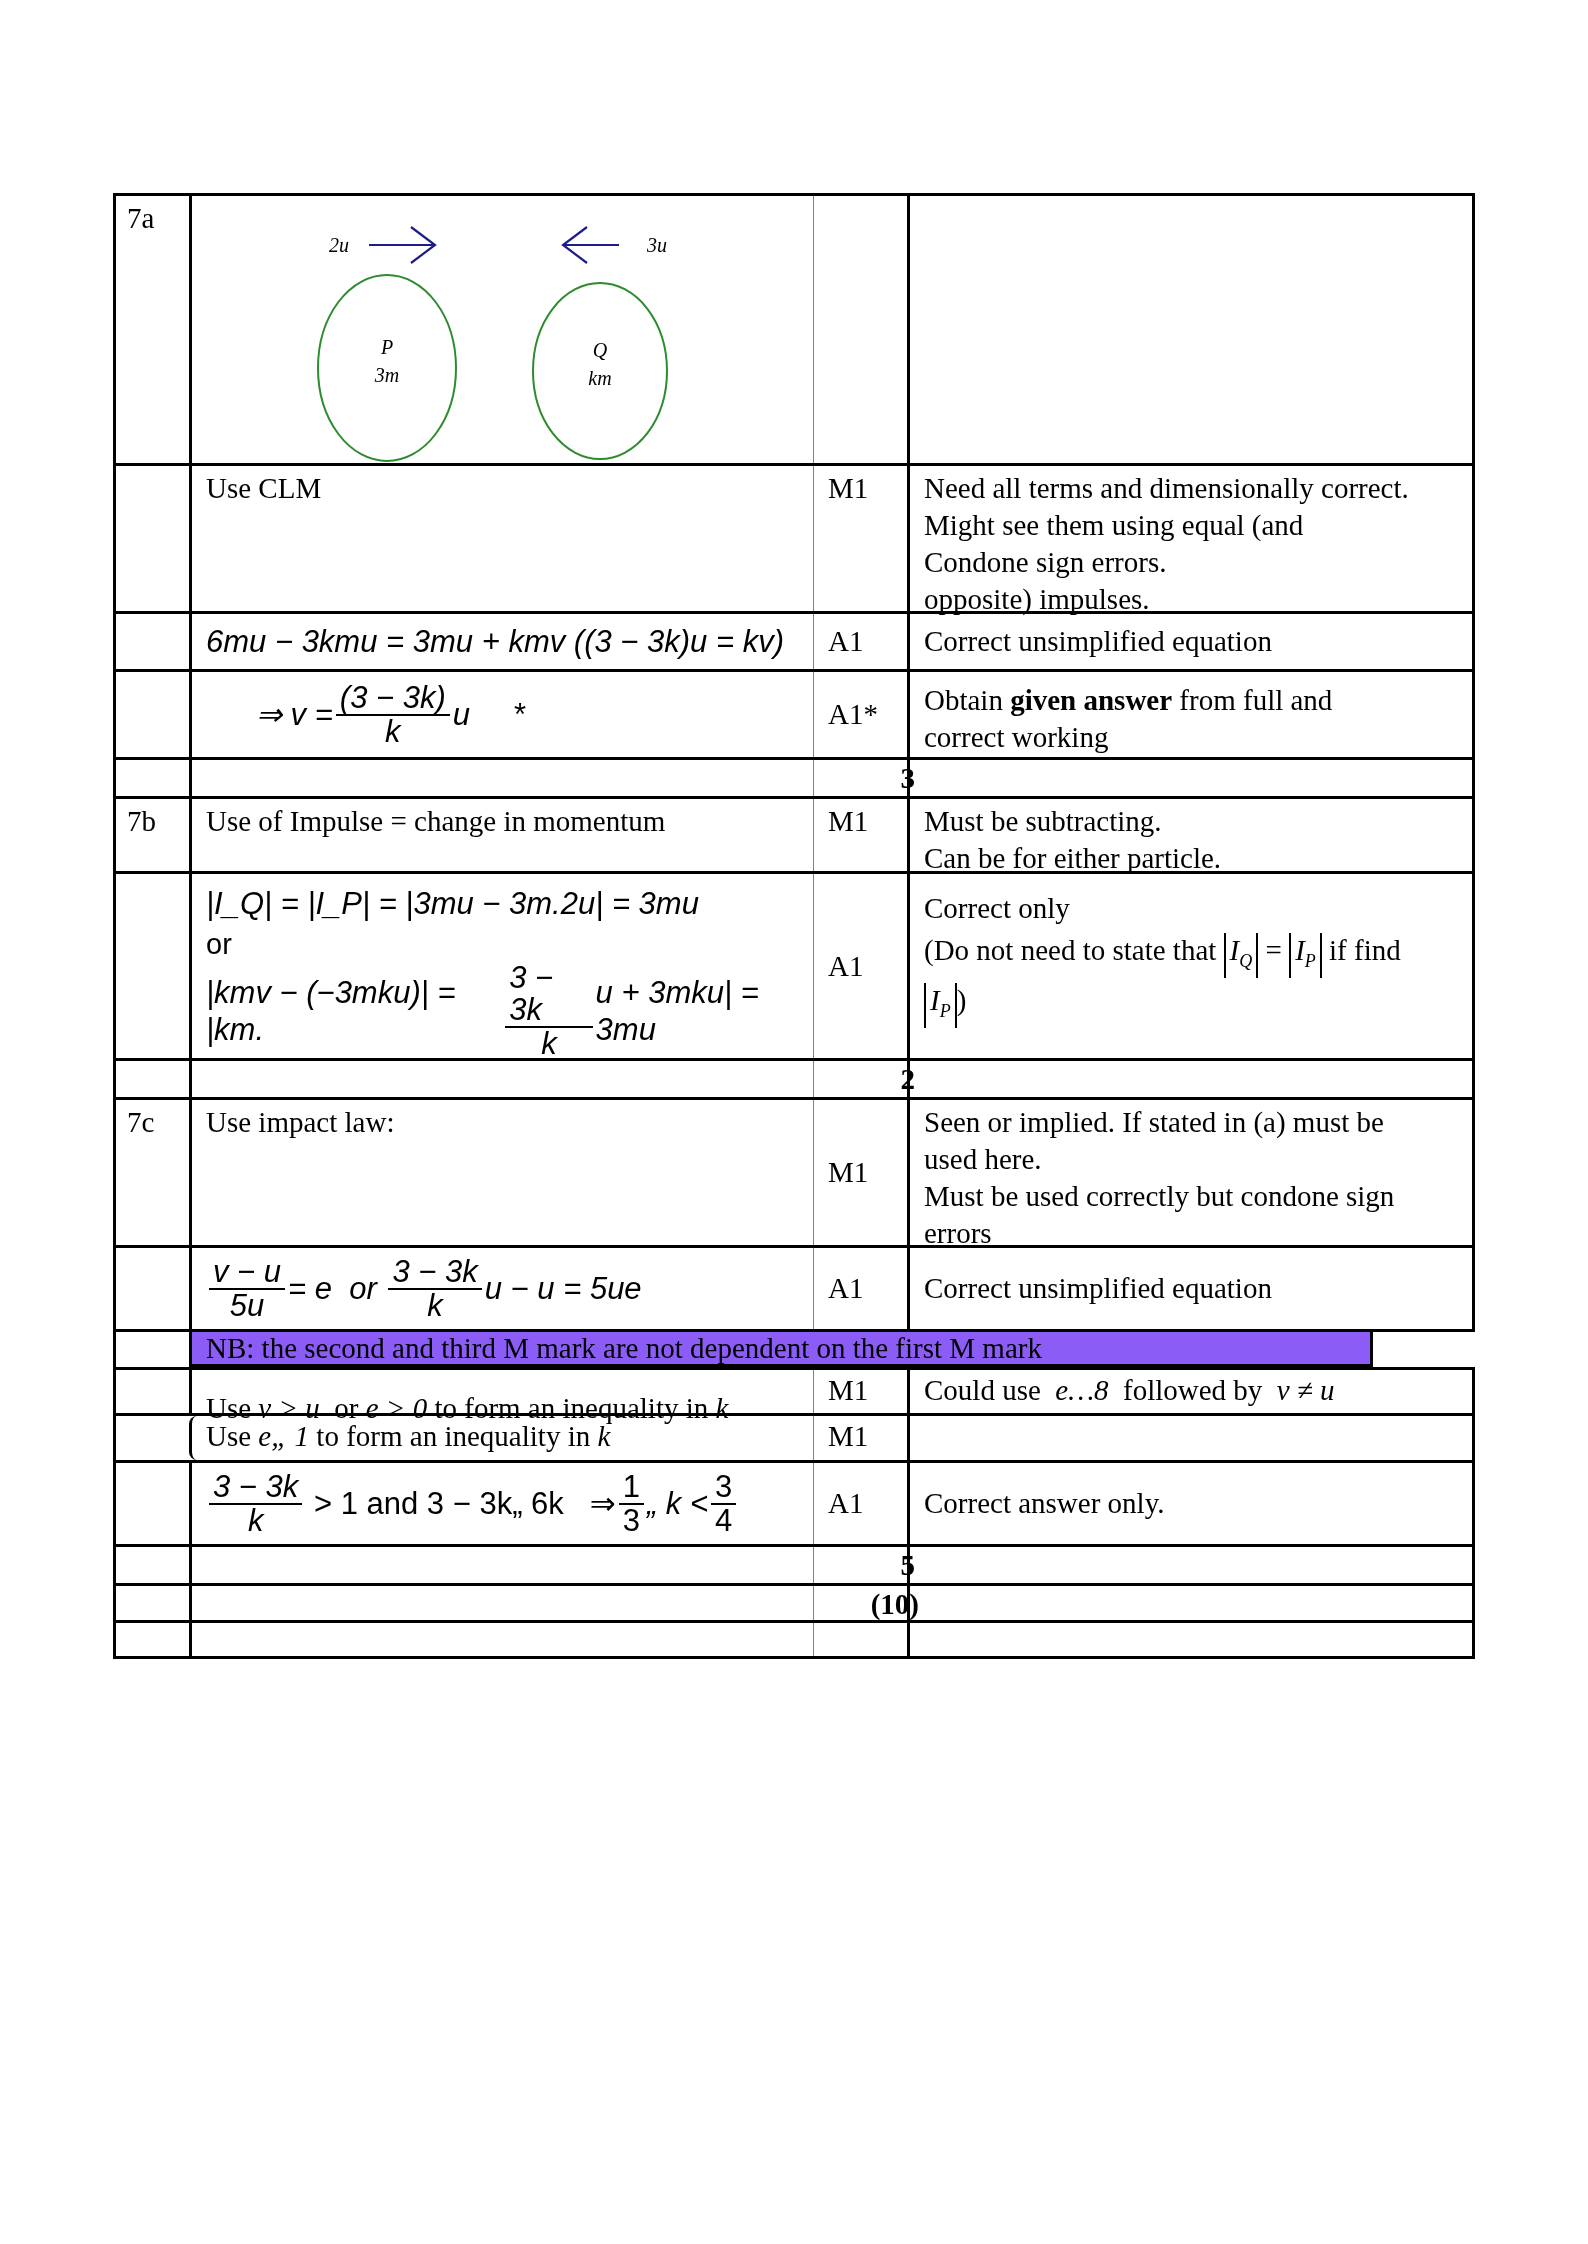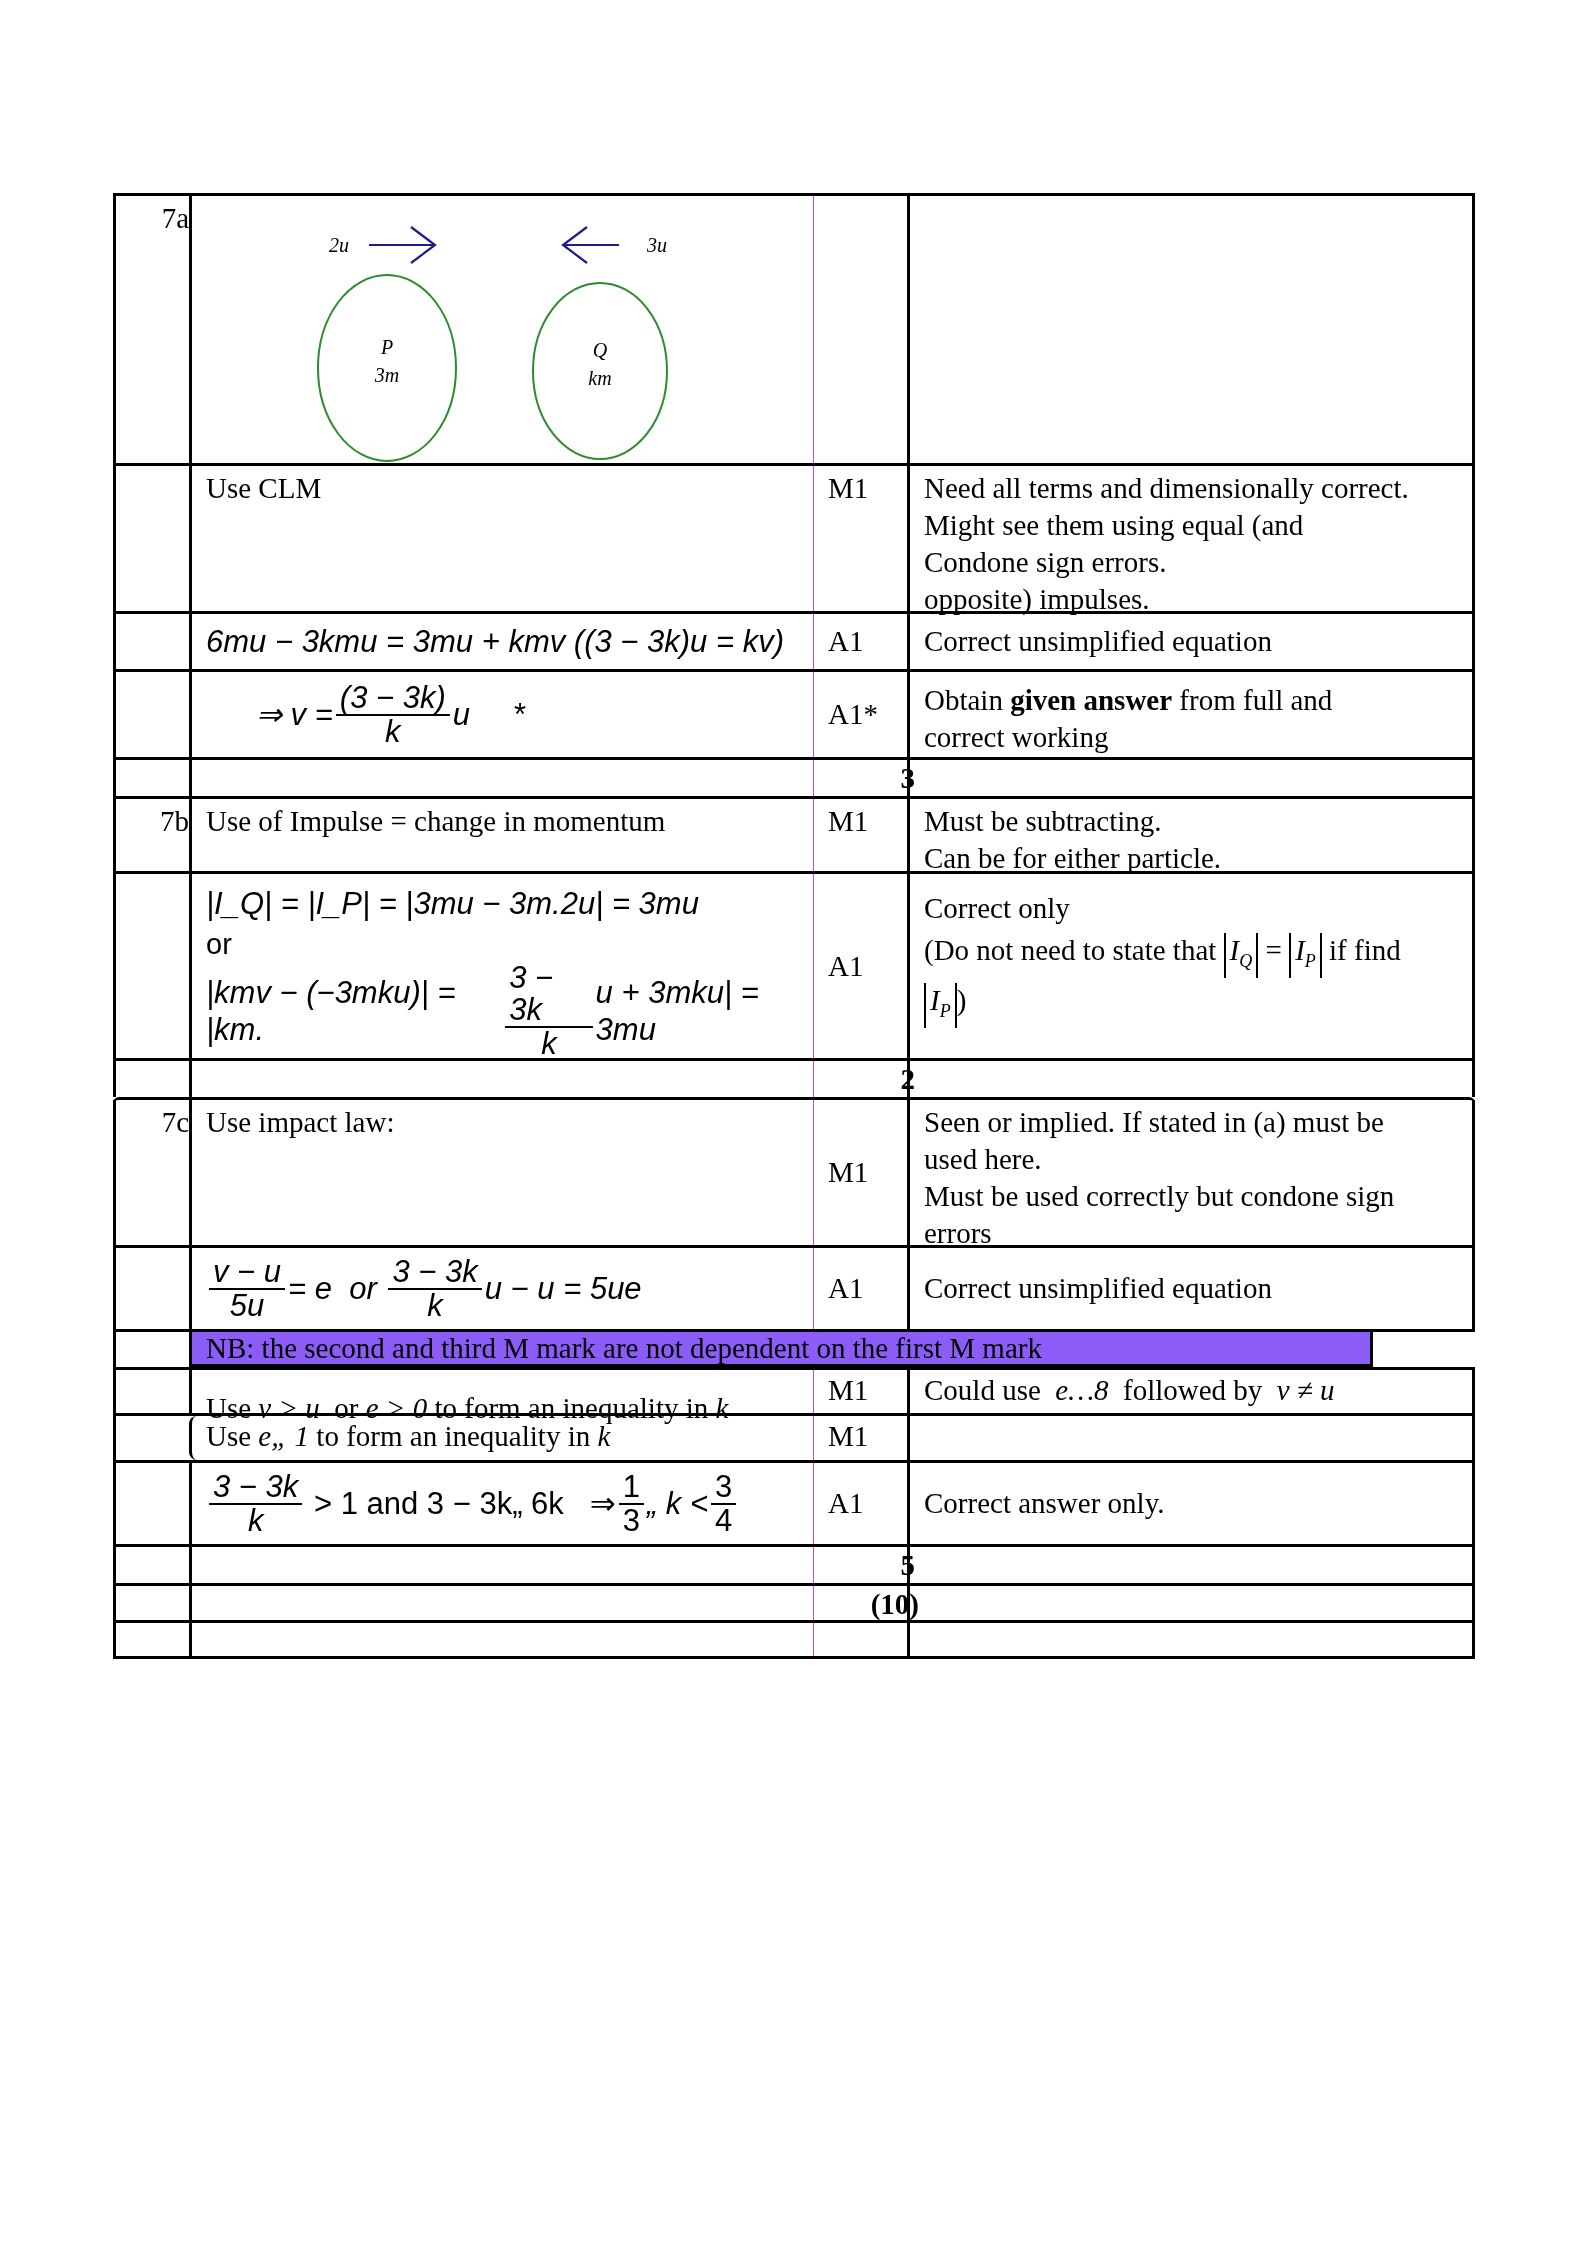--- a/index.html
+++ b/index.html
@@ -1,20 +1,20 @@
 <!DOCTYPE html>
 <html><head>
 <meta charset="utf-8">
 <style>
   html, body { margin:0; padding:0; background:#ffffff; }
   body { width:1588px; height:2244px; position:relative; font-family:"Liberation Serif", serif; color:#000; }
   .tbl { position:absolute; left:113px; top:193px; width:1362px; }
   .row { position:absolute; left:0; width:1362px; border-top:3px solid #000; box-sizing:border-box; }
   .cell { position:absolute; top:0; bottom:0; box-sizing:border-box; font-size:29px; line-height:37px; }
-  .c0 { left:0; width:76px; border-left:3px solid #000; padding:4px 0 0 11px;text-align:right; }
+  .c0 { left:0; width:76px; border-left:3px solid #000; padding:4px 0 0 11px; }
   .c1 { left:76px; width:624px; border-left:3px solid #000; padding:4px 0 0 14px; }
   .c2 { left:700px; width:114px; border-left:1px solid #ec4899; padding:4px 0 0 14px; }
   .c3 { left:794px; width:568px; border-left:3px solid #000; border-right:3px solid #000; padding:4px 0 0 14px; }
   .bottom { position:absolute; left:113px; top:1656px; width:1362px; border-top:3px solid #000; }
   .mid { display:flex; align-items:center; padding-top:0; }
   .marktot { text-align:right; padding-right:12px; font-weight:bold; }
   .i { font-style:italic; }
   .math { font-family:Liberation Sans, sans-serif; font-size:31px; }
   .frac { display:inline-flex; flex-direction:column; align-items:center; vertical-align:middle; margin:0 3px; }
   .frac .num { border-bottom:2px solid #000; padding:0 4px; line-height:32px; }
@@ -114,21 +114,21 @@
     </div>
   </div>
 
   <div class="row" style="top:865px;height:39px;">
     <div class="cell c0"></div>
     <div class="cell c1"></div>
     <div class="cell c2 marktot" style="padding-top:0;">2</div>
     <div class="cell c3"></div>
   </div>
 
-  <div class="row" style="top:904px;height:148px;border-radius:6px;">
+  <div class="row" style="top:904px;height:148px;">
     <div class="cell c0">7c</div>
     <div class="cell c1">Use impact law:</div>
     <div class="cell c2 mid">M1</div>
     <div class="cell c3">
       <div>Seen or implied.  If stated in (a) must be</div>
       <div>used here.</div>
       <div>Must be used correctly but condone sign</div>
       <div>errors</div>
     </div>
   </div>

